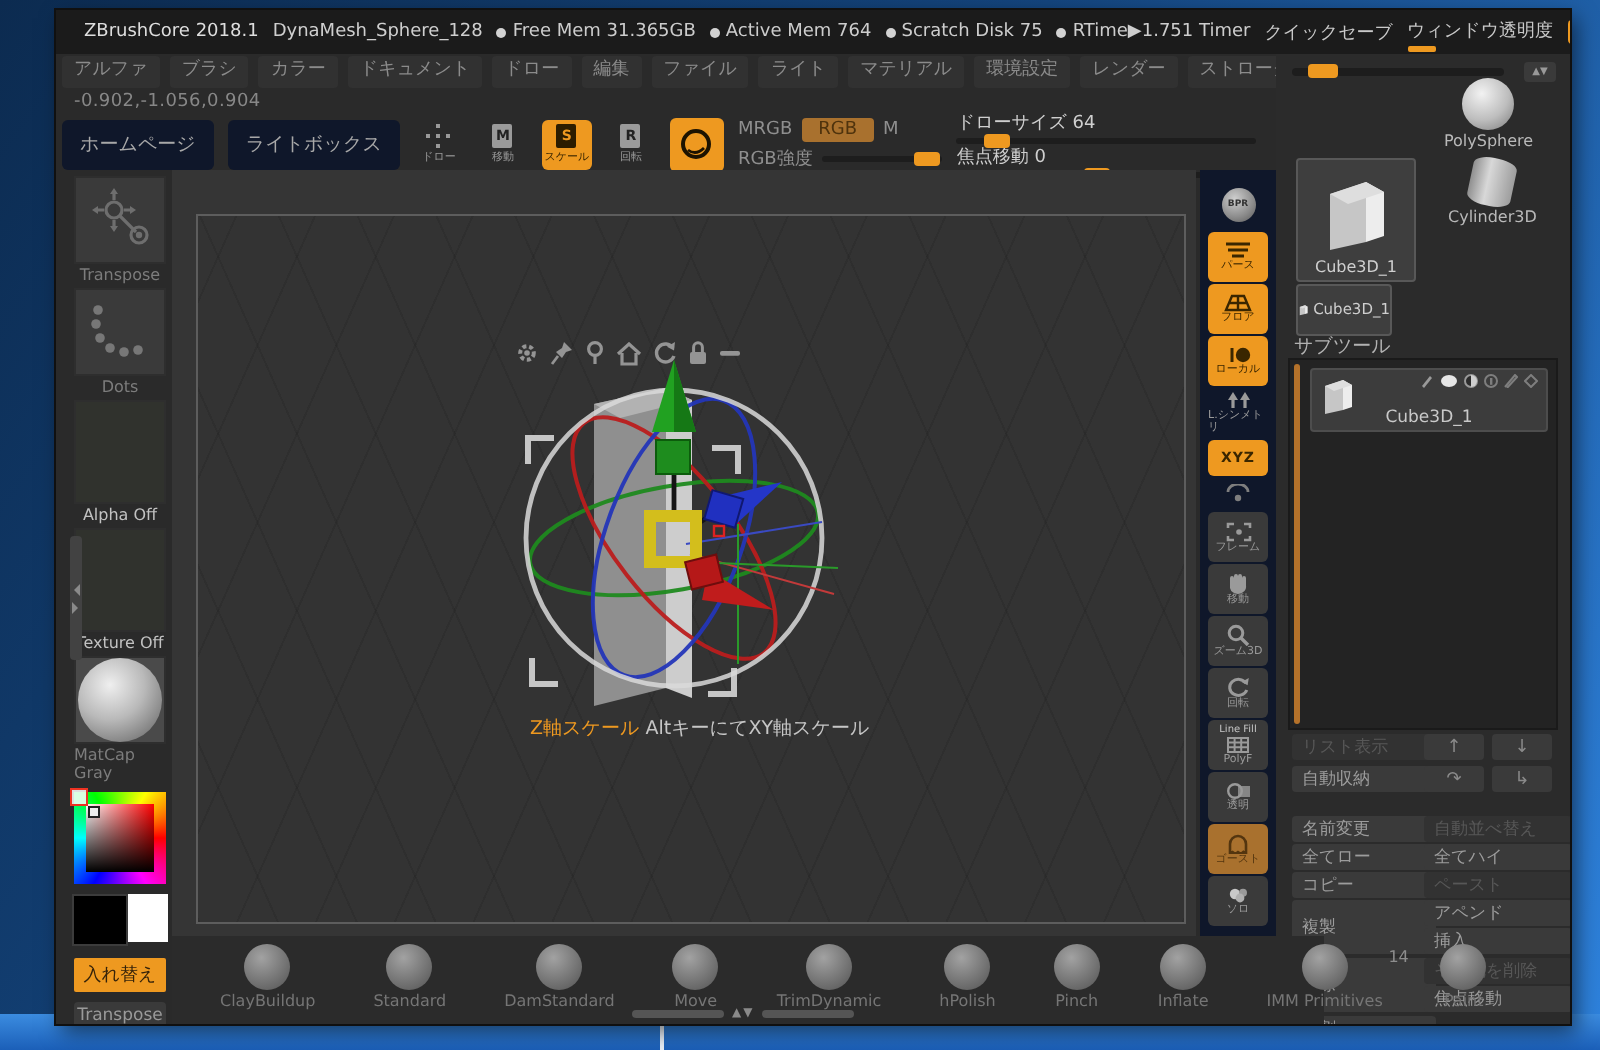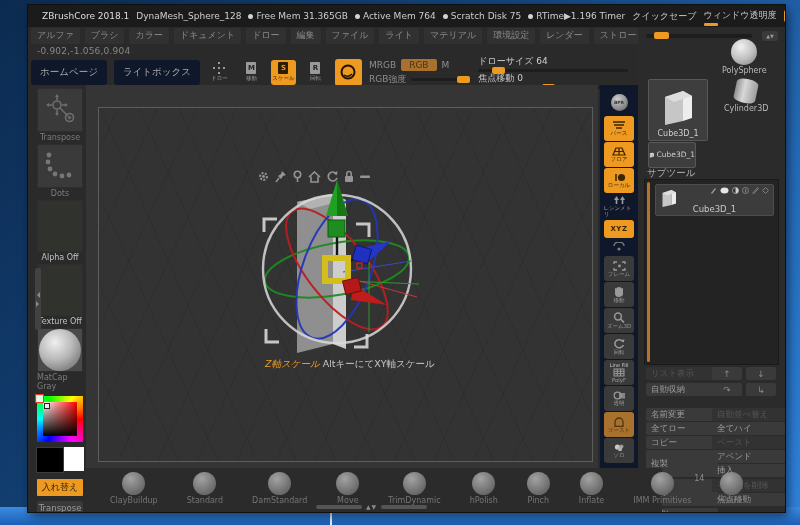--- a/index.html
+++ b/index.html
@@ -78,21 +78,21 @@
 
   
   .canvas{position:absolute;left:58px;top:80px;width:512px;height:383px;background:#353535;}
   .doc{position:absolute;left:12px;top:22px;right:5px;bottom:6px;background:#333;border:1px solid #5d5d5d;
        background-image:repeating-linear-gradient(66deg,rgba(0,0,0,.09) 0 1px,transparent 1px 36px),
                         repeating-linear-gradient(-66deg,rgba(0,0,0,.09) 0 1px,transparent 1px 36px);}
   .canvas-icons{position:absolute;left:158px;top:62px;display:flex;gap:5px;align-items:center;}
   .canvas-icons svg{display:block;}
   .gizmo{position:absolute;left:118px;top:56px;}
   .hint{position:absolute;left:166px;top:250px;font-size:9.5px;color:#c6c6c6;white-space:nowrap;}
-  .hint .hl{color:#ee9920;font-style:italic;}
+  .hint .hl{color:#ee9920;}
 
   
   .right-shelf{position:absolute;left:572px;top:80px;width:38px;bottom:44px;background:#0f172a;
        display:flex;flex-direction:column;align-items:center;padding-top:5px;gap:1px;}
   .rs-btn{width:30px;height:25px;border-radius:3px;background:#3a3a3a;color:#9a9a9a;
        display:flex;flex-direction:column;align-items:center;justify-content:center;font-size:5.5px;line-height:6px;flex:none;}
   .rs-btn.orange{background:#ee9920;color:#3a2600;}
   .rs-btn.semi{background:#a9712e;color:#53350f;}
   .rs-btn.bare{background:transparent;}
   .rs-sphere{width:17px;height:17px;border-radius:50%;background:radial-gradient(circle at 38% 32%,#cfcfcf,#8a8a8a 60%,#555);display:flex;align-items:center;justify-content:center;font-size:4.5px;color:#333;font-weight:bold;}
@@ -159,21 +159,21 @@
     <span class="tb-stat">
         <i class="dot"></i>
         <span>Active Mem 764</span>
       </span>
     <span class="tb-stat">
         <i class="dot"></i>
         <span>Scratch Disk 75</span>
       </span>
     <span class="tb-stat">
         <i class="dot"></i>
-        <span>RTime▶1.196 Timer</span>
+        <span>RTime▶1.751 Timer</span>
       </span>
     <span>クイックセーブ</span>
     <span class="tb-transp"><span>ウィンドウ透明度</span><i class="ubar"></i></span>
     <span class="menus-btn">Menus</span>
 
     <span class="stack-ico"></span>
     <span class="stack-ico"></span>
 
     <svg width="9" height="11" viewBox="0 0 9 11" style="margin-left:6px">
       <rect x="1" y="5" width="7" height="5" rx="1" fill="#bdbdbd"></rect>

